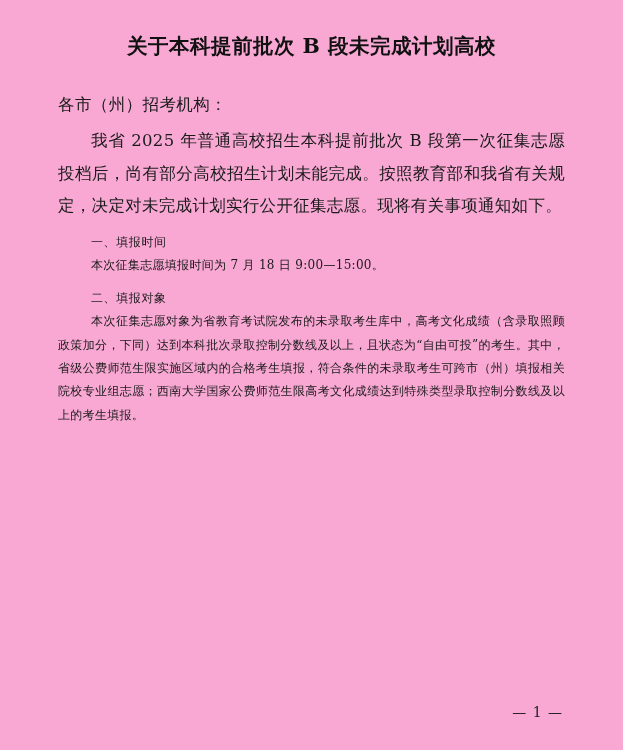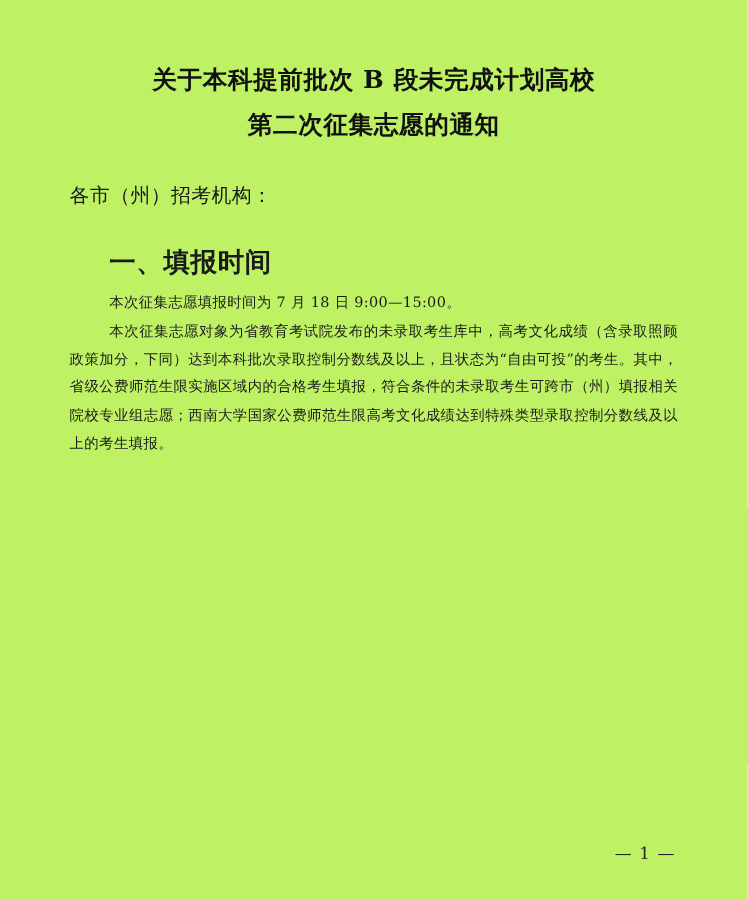--- a/index.html
+++ b/index.html
@@ -12,22 +12,22 @@
     background: #ffffff;
     font-family: "DejaVu Serif", "Liberation Serif", serif;
     color: #1a1a1a;
     overflow: hidden;
   }
   .page {
     position: relative;
     width: 623px;
     height: 750px;
     box-sizing: border-box;
-    padding: 40px 58px 0 58px;
-    background: #bef264;
+    padding: 20px 58px 0 58px;
+    background: #f9a8d4;
   }
   .doc-title {
     text-align: center;
     font-size: 20.5px;
     font-weight: bold;
     line-height: 1.85;
     letter-spacing: 0.5px;
     margin: 8px 0 0 0;
     color: #111;
   }
@@ -43,23 +43,23 @@
   p.body-para {
     margin: 8px 0 0 0;
     font-size: 16.5px;
     line-height: 1.95;
     text-indent: 33px;
     letter-spacing: 0.3px;
     text-align: justify;
     text-justify: inter-ideograph;
   }
   h2.section-head {
-    margin: 23px 0 0 0;
-    font-size: 22px;
-    font-weight: bold;
+    margin: 9px 0 0 0;
+    font-size: 12px;
+    font-weight: normal;
     line-height: 1.95;
     text-indent: 33px;
     letter-spacing: 0.6px;
   }
   p.section-body {
     margin: 0;
     font-size: 12px;
     line-height: 1.95;
     letter-spacing: 0.3px;
     text-align: justify;
@@ -77,26 +77,27 @@
     color: #222;
   }
 </style>
 </head>
 <body>
 
 <div class="page">
 
   <h1 class="doc-title">
     <span class="line1">关于本科提前批次 B 段未完成计划高校</span>
-    <span class="line2">第二次征集志愿的通知</span>
   </h1>
 
   <div class="salutation">各市（州）招考机构：</div>
 
+  <p class="body-para">我省 2025 年普通高校招生本科提前批次 B 段第一次征集志愿投档后，尚有部分高校招生计划未能完成。按照教育部和我省有关规定，决定对未完成计划实行公开征集志愿。现将有关事项通知如下。</p>
 
   <h2 class="section-head">一、填报时间</h2>
   <p class="section-body indent">本次征集志愿填报时间为 7 月 18 日 9:00—15:00。</p>
 
+  <h2 class="section-head">二、填报对象</h2>
   <p class="section-body indent">本次征集志愿对象为省教育考试院发布的未录取考生库中，高考文化成绩（含录取照顾政策加分，下同）达到本科批次录取控制分数线及以上，且状态为“自由可投”的考生。其中，省级公费师范生限实施区域内的合格考生填报，符合条件的未录取考生可跨市（州）填报相关院校专业组志愿；西南大学国家公费师范生限高考文化成绩达到特殊类型录取控制分数线及以上的考生填报。</p>
 
   <div class="page-number">— 1 —</div>
 
 </div>
 
 </body></html>

